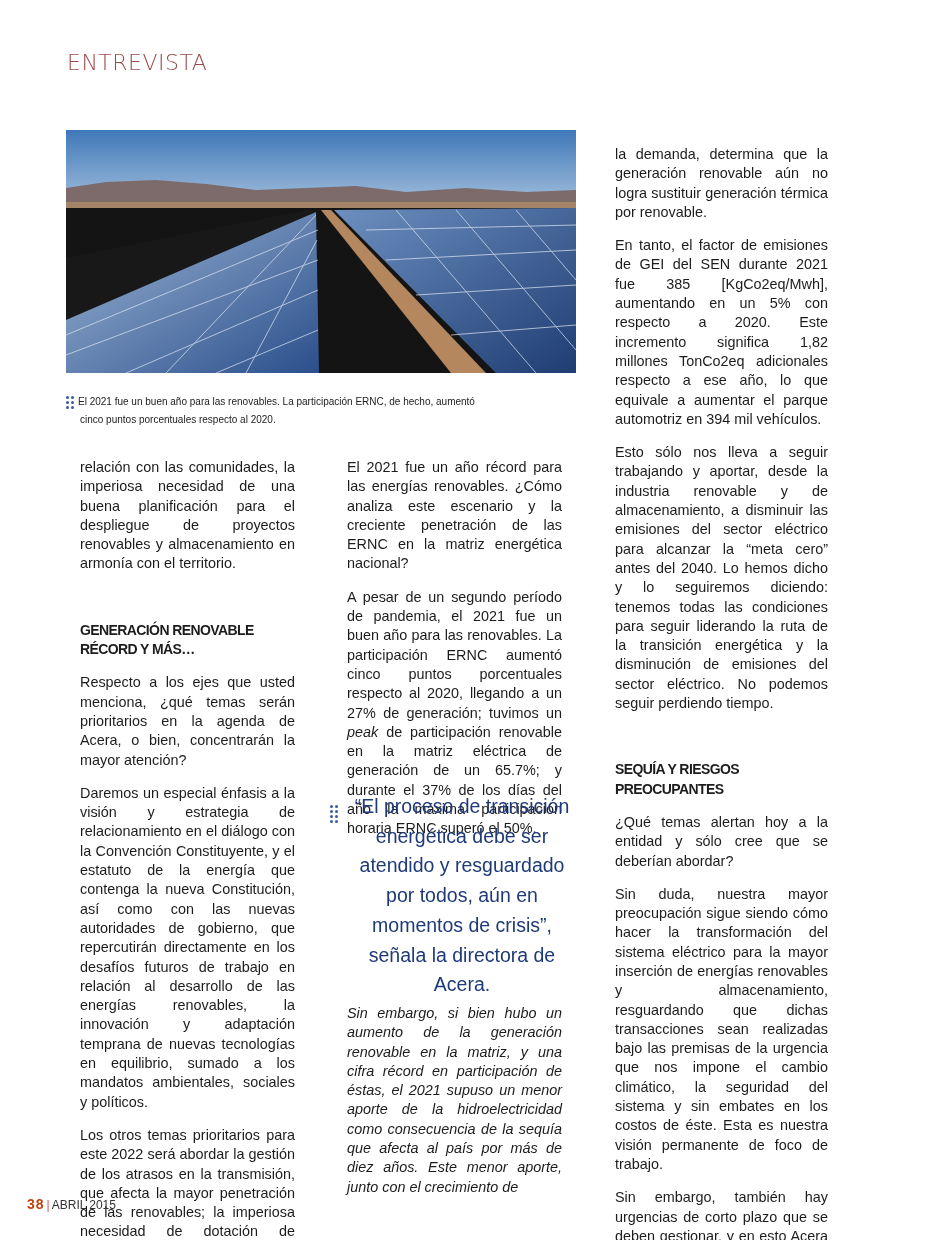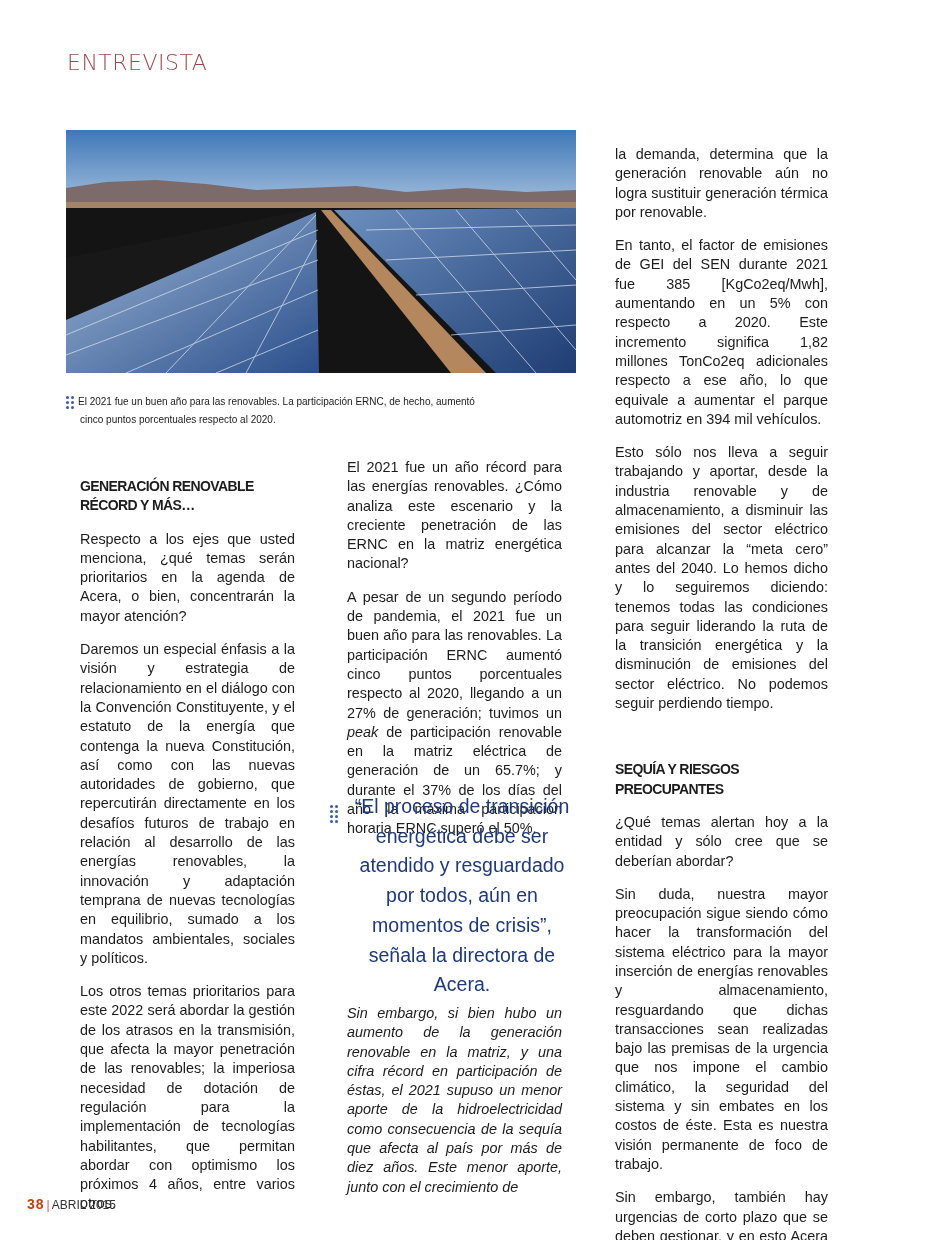--- a/index.html
+++ b/index.html
@@ -83,20 +83,21 @@
           <span></span>
           <span></span>
           <span></span>
           <span></span>
           <span></span>
         </span></span><span>El 2021 fue un buen año para las renovables. La participación ERNC, de hecho, aumentó</span></div>
   <div class="indent">cinco puntos porcentuales respecto al 2020.</div>
 </div>
 
 <div class="col col1">
+  <p>relación con las comunidades, la imperiosa necesidad de una buena planificación para el despliegue de proyectos renovables y almacenamiento en armonía con el territorio.</p>
   <div class="gap"></div>
   <p class="heading">GENERACIÓN RENOVABLE RÉCORD Y MÁS…</p>
   <p class="question">Respecto a los ejes que usted menciona, ¿qué temas serán prioritarios en la agenda de Acera, o bien, concentrarán la mayor atención?</p>
   <p>Daremos un especial énfasis a la visión y estrategia de relacionamiento en el diálogo con la Convención Constituyente, y el estatuto de la energía que contenga la nueva Constitución, así como con las nuevas autoridades de gobierno, que repercutirán directamente en los desafíos futuros de trabajo en relación al desarrollo de las energías renovables, la innovación y adaptación temprana de nuevas tecnologías en equilibrio, sumado a los mandatos ambientales, sociales y políticos.</p>
   <p>Los otros temas prioritarios para este 2022 será abordar la gestión de los atrasos en la transmisión, que afecta la mayor penetración de las renovables; la imperiosa necesidad de dotación de regulación para la implementación de tecnologías habilitantes, que permitan abordar con optimismo los próximos 4 años, entre varios otros.</p>
 </div>
 
 <div class="col col2">
   <p class="question">El 2021 fue un año récord para las energías renovables. ¿Cómo analiza este escenario y la creciente penetración de las ERNC en la matriz energética nacional?</p>
   <p><span>A pesar de un segundo período de pandemia, el 2021 fue un buen año para las renovables. La participación ERNC aumentó cinco puntos porcentuales respecto al 2020, llegando a un 27% de generación; tuvimos un </span><em>peak</em><span> de participación renovable en la matriz eléctrica de generación de un 65.7%; y durante el 37% de los días del año la máxima participación horaria ERNC superó el 50%.</span></p>

